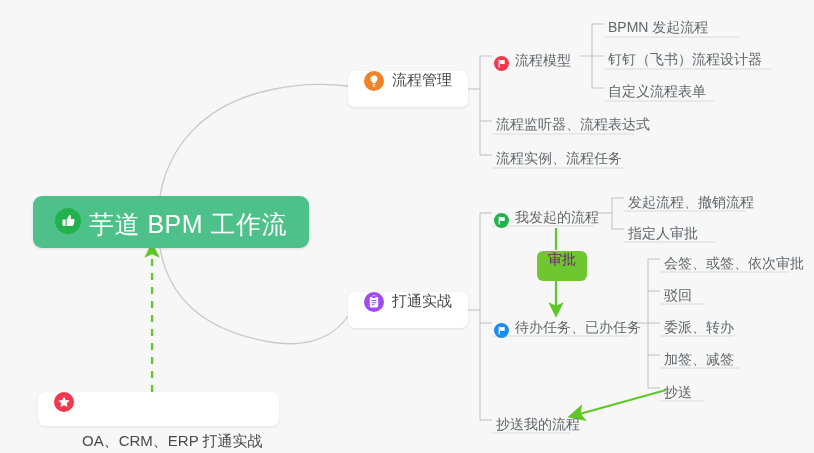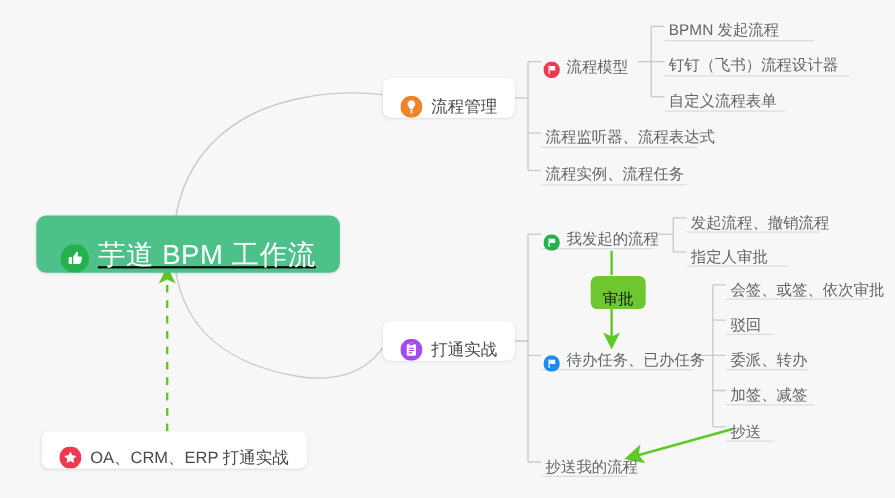--- a/index.html
+++ b/index.html
@@ -28,32 +28,31 @@
     width: 814px;
     height: 453px;
     pointer-events: none;
   }
 
   
   .node {
     position: absolute;
     box-sizing: border-box;
     display: flex;
-    align-items: flex-end;
+    align-items: flex-start;
     white-space: nowrap;
   }
 
   
   .root {
     background: #4ec08a;
     border-radius: 9px;
-    padding: 0 22px;
+    padding: 12px 22px;
     height: 52px;
     box-shadow: 0 1px 3px rgba(0,0,0,0.10);
-    text-decoration: underline;
   }
   .root .label {
     color: #ffffff;
     font-size: 25px;
     letter-spacing: 0.5px;
   }
 
   
   .card {
     background: #ffffff;
@@ -95,21 +94,21 @@
 
   
   .tag {
     background: #6ec72e;
     border-radius: 6px;
     height: 30px;
     padding: 0 11px;
     justify-content: center;
   }
   .tag .label {
-    color: #0f172a;
+    color: #701a75;
     font-size: 14px;
     font-family: Liberation Serif, serif;
   }
 
   
   .icon {
     display: inline-flex;
     align-items: center;
     justify-content: center;
     flex: 0 0 auto;

